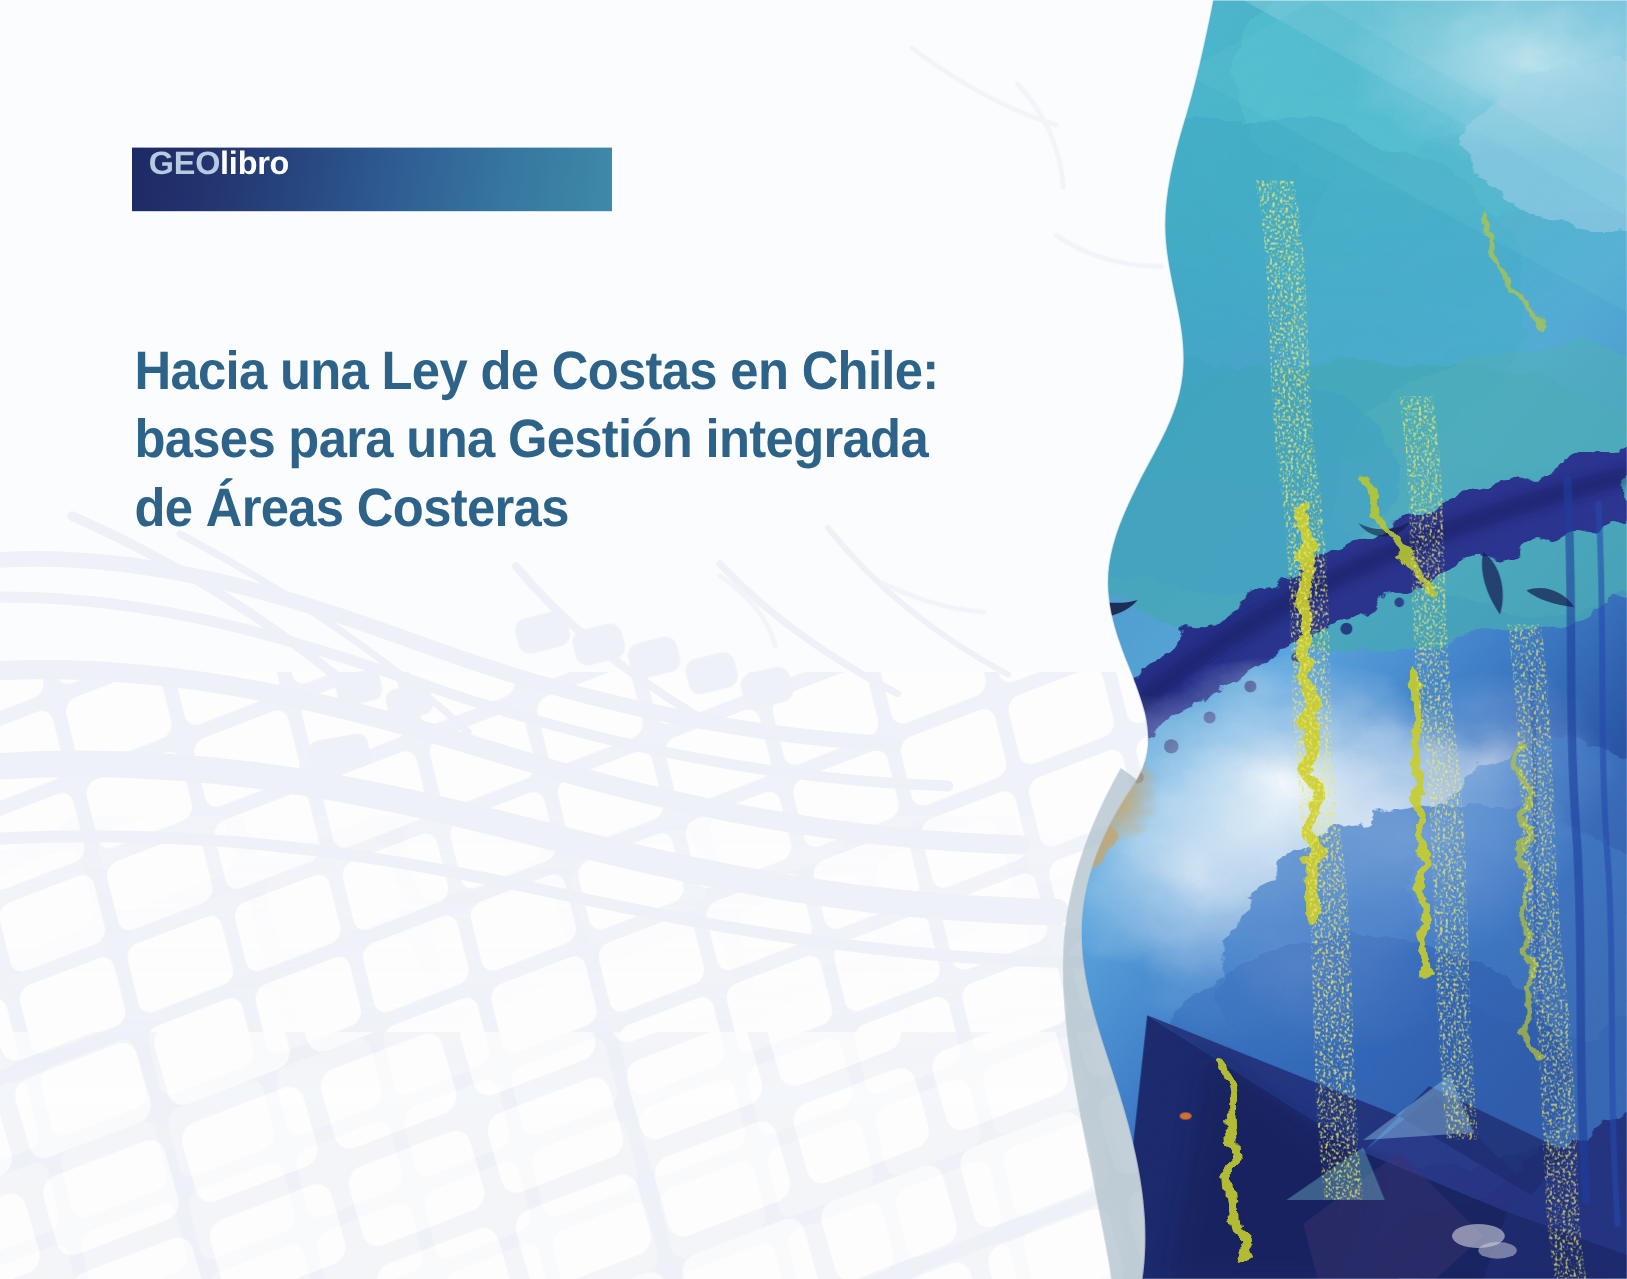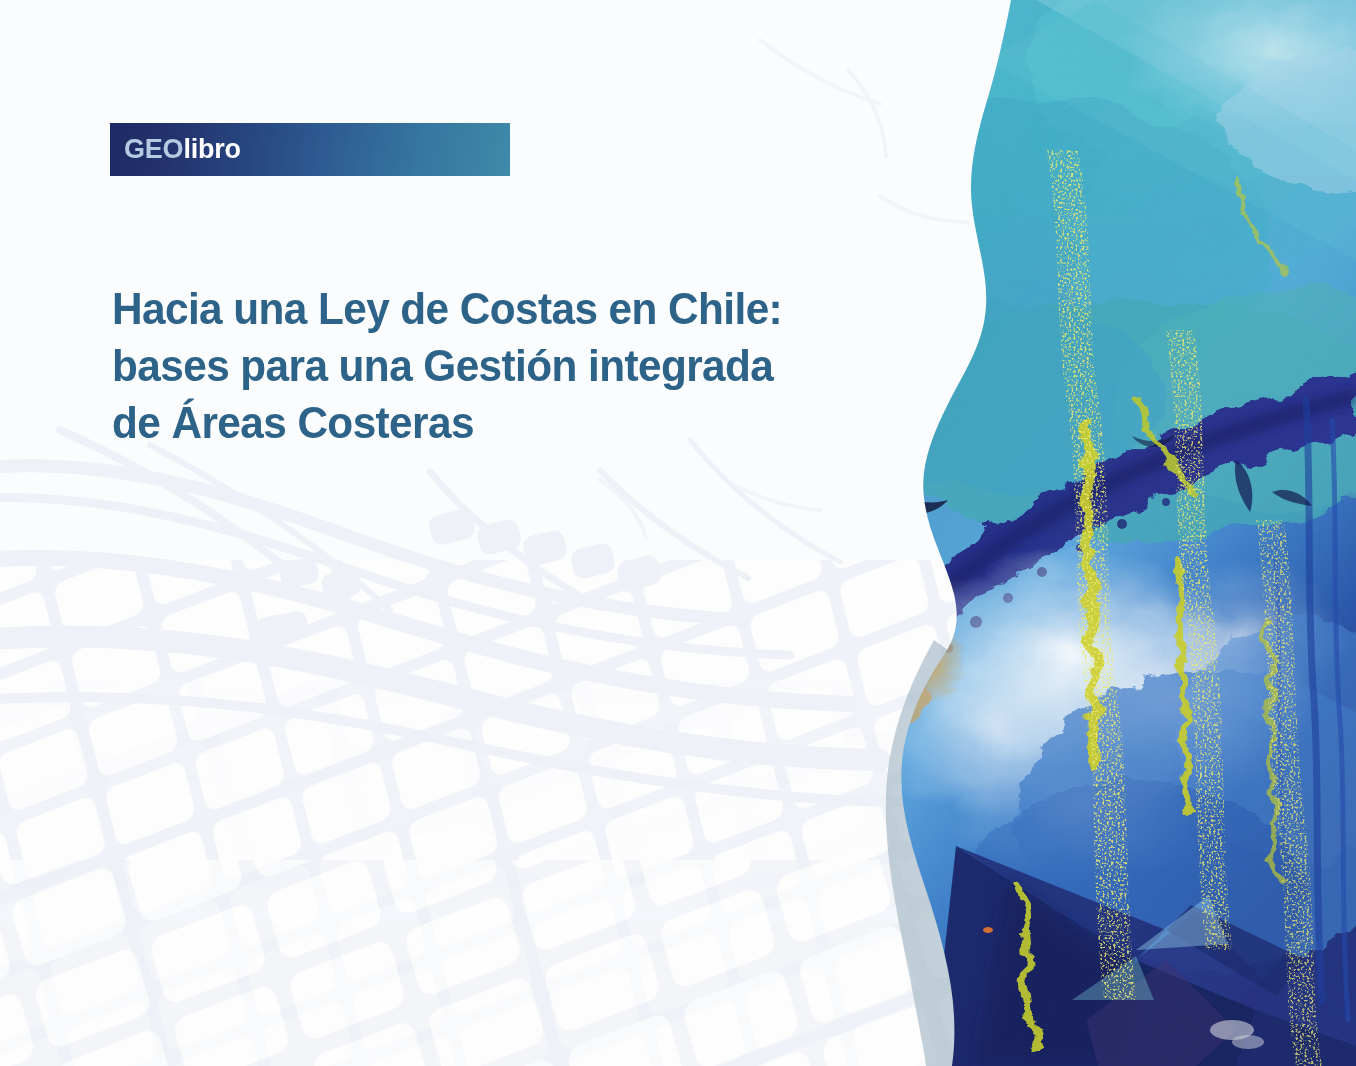--- a/index.html
+++ b/index.html
@@ -50,21 +50,20 @@
 
   
   .brand-banner {
     position: absolute;
     left: 110px;
     top: 123px;
     width: 400px;
     height: 53px;
     z-index: 6;
     display: flex;
-    align-items: center;
     background: linear-gradient(100deg,
         #1d2a63 0%,
         #23316c 14%,
         #27457f 34%,
         #2e5c92 54%,
         #36759f 76%,
         #3e8aa9 100%);
   }
   .brand-text {
     margin-left: 14px;

